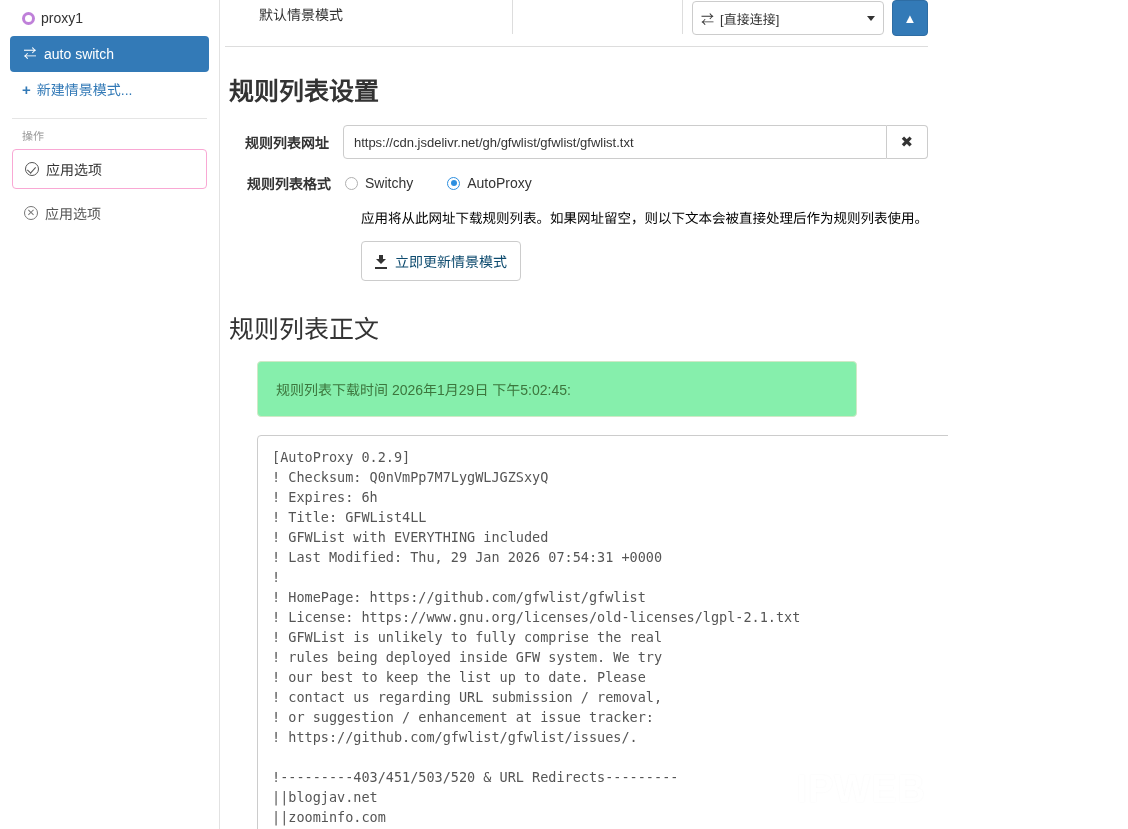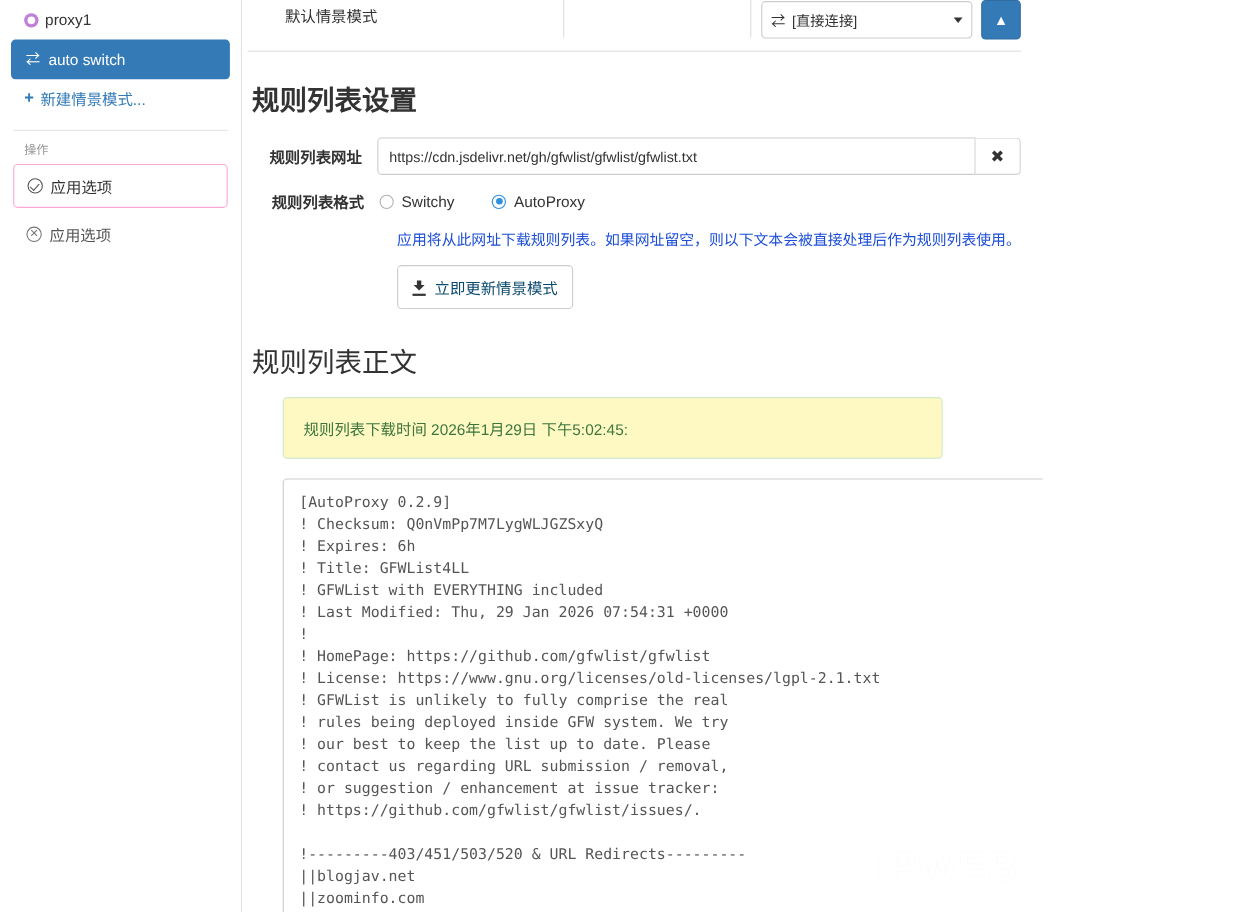--- a/index.html
+++ b/index.html
@@ -306,21 +306,21 @@
     background: #ffffff;
     font-size: 15px;
     color: #333;
     cursor: pointer;
     display: flex;
     align-items: center;
     justify-content: center;
   }
   .helper-text {
     font-size: 13.5px;
-    color: #1d4ed8;
+    color: #000000;
     margin: 0 0 14px 136px;
   }
   .update-btn {
     margin-left: 136px;
     display: inline-flex;
     align-items: center;
     gap: 8px;
     border: 1px solid #cccccc;
     background: #ffffff;
     border-radius: 4px;
@@ -358,21 +358,21 @@
     left: 0;
     bottom: -1px;
     width: 12px;
     height: 2px;
     background: #333;
   }
 
   .alert-success {
     margin: 0 0 0 32px;
     width: 600px;
-    background: #fef9c3;
+    background: #86efac;
     border: 1px solid #d0e9c6;
     border-radius: 4px;
     color: #3c763d;
     font-size: 14px;
     padding: 17px 18px;
     box-sizing: border-box;
   }
 
   .textarea-wrap {
     position: relative;

